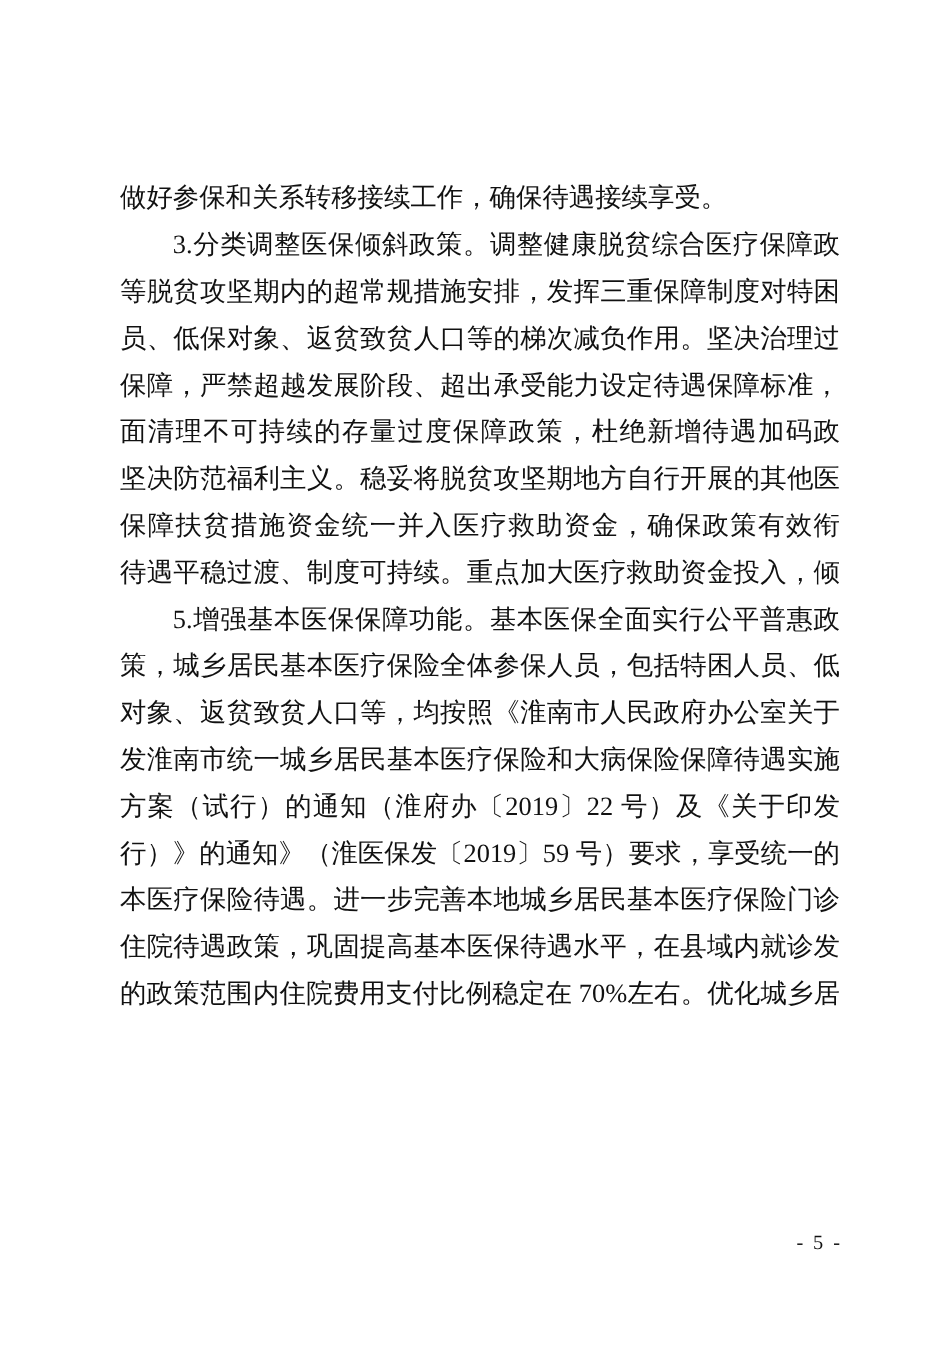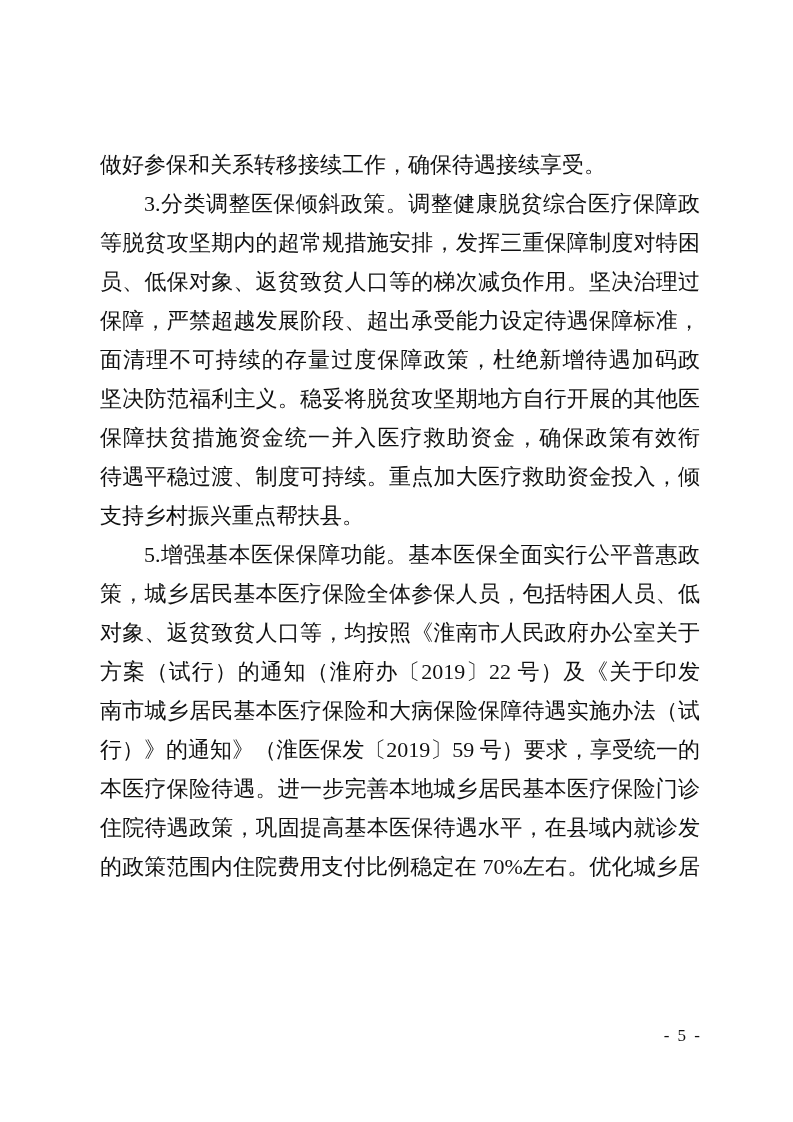--- a/index.html
+++ b/index.html
@@ -57,25 +57,24 @@
   <div class="content" id="body-lines">
       <div class="line">做好参保和关系转移接续工作，确保待遇接续享受。</div>
       <div class="line indent justify">3.分类调整医保倾斜政策。调整健康脱贫综合医疗保障政策</div>
       <div class="line justify">等脱贫攻坚期内的超常规措施安排，发挥三重保障制度对特困人</div>
       <div class="line justify">员、低保对象、返贫致贫人口等的梯次减负作用。坚决治理过度</div>
       <div class="line justify">保障，严禁超越发展阶段、超出承受能力设定待遇保障标准，全</div>
       <div class="line justify">面清理不可持续的存量过度保障政策，杜绝新增待遇加码政策，</div>
       <div class="line justify">坚决防范福利主义。稳妥将脱贫攻坚期地方自行开展的其他医疗</div>
       <div class="line justify">保障扶贫措施资金统一并入医疗救助资金，确保政策有效衔接、</div>
       <div class="line justify">待遇平稳过渡、制度可持续。重点加大医疗救助资金投入，倾斜</div>
-      <div class="line">支持乡村振兴重点帮扶县。</div>
       <div class="line indent justify">5.增强基本医保保障功能。基本医保全面实行公平普惠政</div>
       <div class="line justify">策，城乡居民基本医疗保险全体参保人员，包括特困人员、低保</div>
       <div class="line justify">对象、返贫致贫人口等，均按照《淮南市人民政府办公室关于印</div>
+      <div class="line justify">发淮南市统一城乡居民基本医疗保险和大病保险保障待遇实施</div>
       <div class="line justify">方案（试行）的通知（淮府办〔2019〕22 号）及《关于印发《淮</div>
-      <div class="line justify">南市城乡居民基本医疗保险和大病保险保障待遇实施办法（试</div>
       <div class="line justify">行）》的通知》（淮医保发〔2019〕59 号）要求，享受统一的基</div>
       <div class="line justify">本医疗保险待遇。进一步完善本地城乡居民基本医疗保险门诊和</div>
       <div class="line justify">住院待遇政策，巩固提高基本医保待遇水平，在县域内就诊发生</div>
       <div class="line justify">的政策范围内住院费用支付比例稳定在 70%左右。优化城乡居民</div>
     </div>
   <div class="page-number">- 5 -</div>
 </div>
 
 </body></html>

